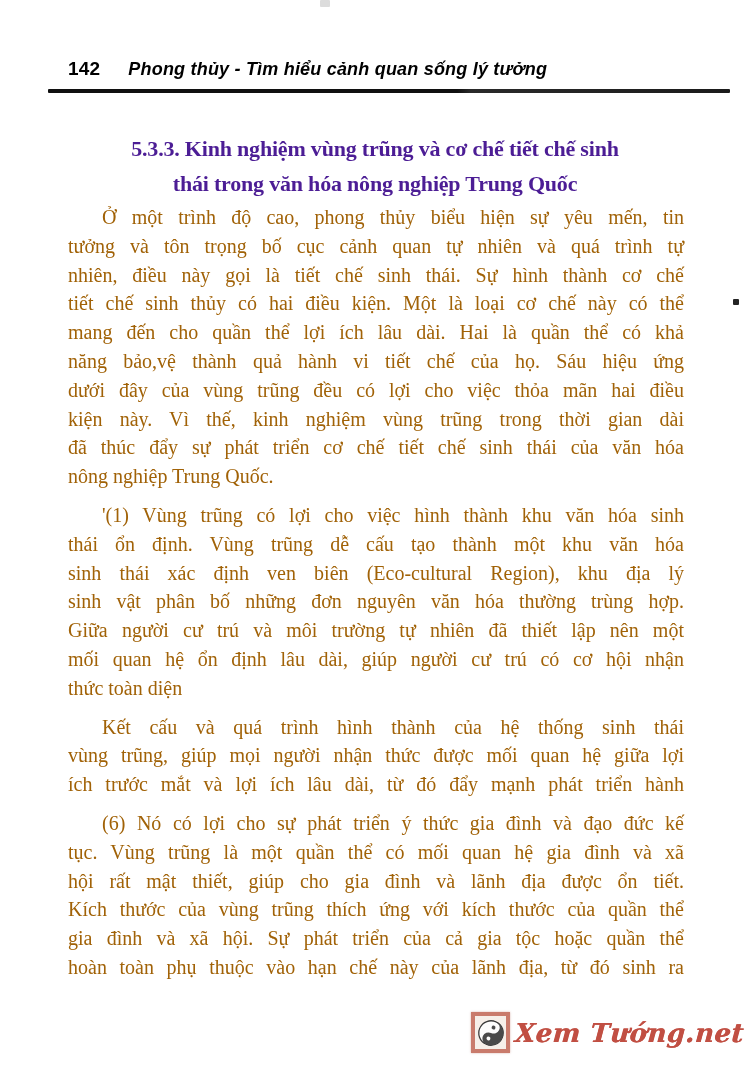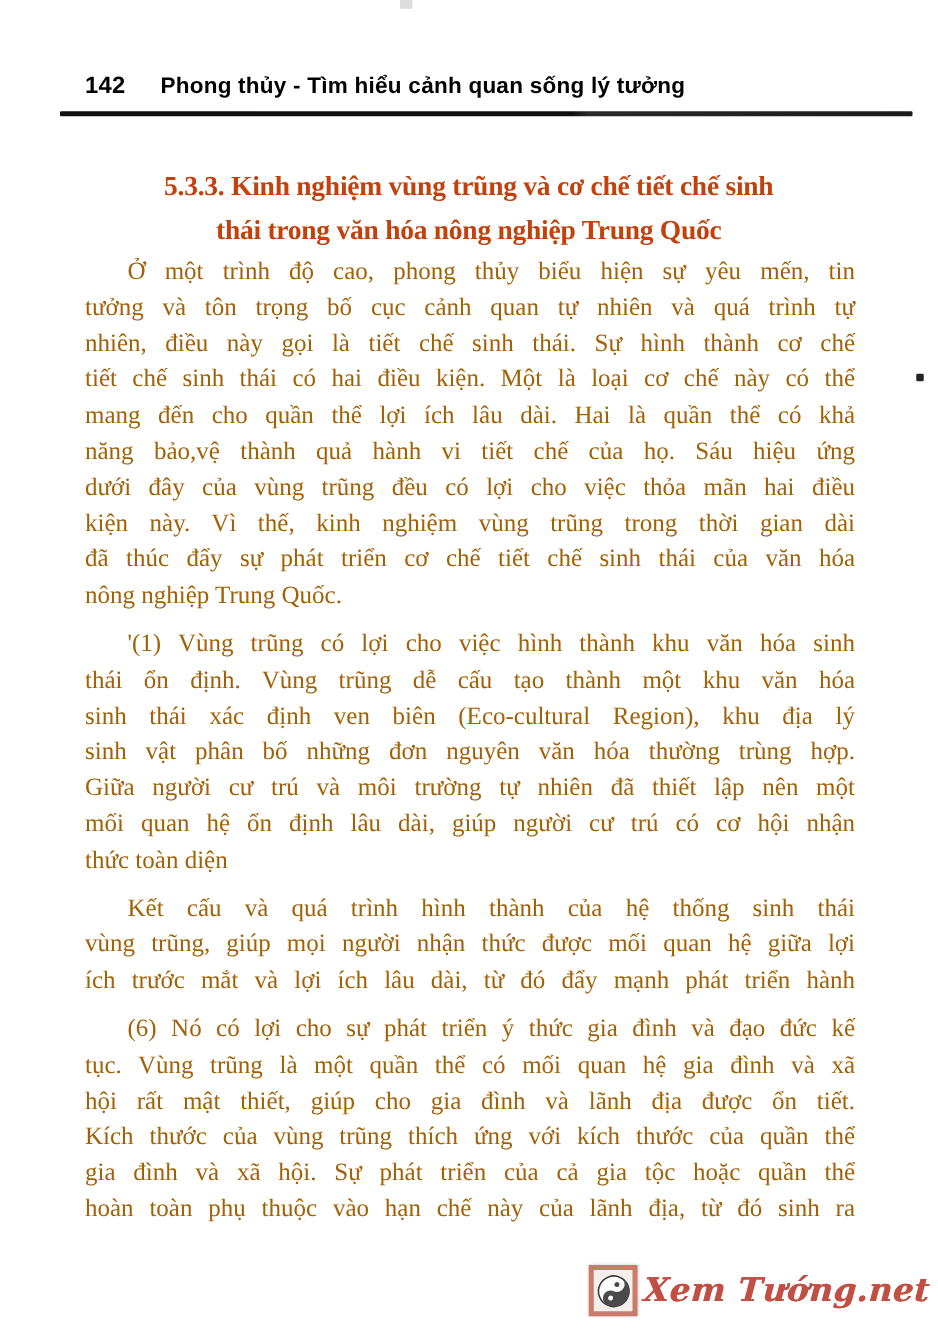--- a/index.html
+++ b/index.html
@@ -14,33 +14,33 @@
   .page { position: absolute; inset: 0; background: #fff; }
 
   
   .page-header {
     position: absolute; top: 58px; left: 68px; width: 620px;
     display: flex; align-items: baseline; gap: 28px;
     font-family: "Liberation Sans", "DejaVu Sans", sans-serif;
     font-weight: bold; font-size: 19px; color: #000000;
     letter-spacing: 0.2px; white-space: nowrap;
   }
-  .page-header .title { font-size: 18px; }
+  .page-header .title { font-size: 18px; font-style: italic; }
   .header-rule {
     position: absolute; top: 89px; left: 48px; width: 682px; height: 4px;
     background: linear-gradient(to right, #101010 0%, #101010 60%, #2a2a2a 62%, #1b1b1b 100%);
     border-radius: 1px;
   }
 
   
   .section-heading {
     position: absolute; top: 131px; left: 67px; width: 616px;
     text-align: center; font-weight: bold;
     font-size: 22px; line-height: 35px; letter-spacing: -0.2px;
-    color: #c2410c; white-space: nowrap;
+    color: #4c1d95; white-space: nowrap;
   }
   .section-heading .h-line { white-space: nowrap; }
 
   
   .body-text {
     position: absolute; top: 203px; left: 68px; width: 616px;
     font-size: 20px; line-height: 28.8px; color: #a16207;
   }
   .para { margin: 0 0 10px 0; }
   .line { text-align: justify; text-align-last: justify; white-space: normal; }
@@ -93,21 +93,21 @@
   <div class="section-heading">
       <div class="h-line">5.3.3. Kinh nghiệm vùng trũng và cơ chế tiết chế sinh</div>
       <div class="h-line">thái trong văn hóa nông nghiệp Trung Quốc</div>
     </div>
 
   <div class="body-text">
       <div class="para">
         <div class="line">Ở một trình độ cao, phong thủy biểu hiện sự yêu mến, tin</div>
         <div class="line">tưởng và tôn trọng bố cục cảnh quan tự nhiên và quá trình tự</div>
         <div class="line">nhiên, điều này gọi là tiết chế sinh thái. Sự hình thành cơ chế</div>
-        <div class="line">tiết chế sinh thái có hai điều kiện. Một là loại cơ chế này có thể</div>
+        <div class="line">tiết chế sinh thủy có hai điều kiện. Một là loại cơ chế này có thể</div>
         <div class="line">mang đến cho quần thể lợi ích lâu dài. Hai là quần thể có khả</div>
         <div class="line">năng bảo,vệ thành quả hành vi tiết chế của họ. Sáu hiệu ứng</div>
         <div class="line">dưới đây của vùng trũng đều có lợi cho việc thỏa mãn hai điều</div>
         <div class="line">kiện này. Vì thế, kinh nghiệm vùng trũng trong thời gian dài</div>
         <div class="line">đã thúc đẩy sự phát triển cơ chế tiết chế sinh thái của văn hóa</div>
         <div class="line last">nông nghiệp Trung Quốc.</div>
       </div>
       <div class="para">
         <div class="line">'(1) Vùng trũng có lợi cho việc hình thành khu văn hóa sinh</div>
         <div class="line">thái ổn định. Vùng trũng dễ cấu tạo thành một khu văn hóa</div>

